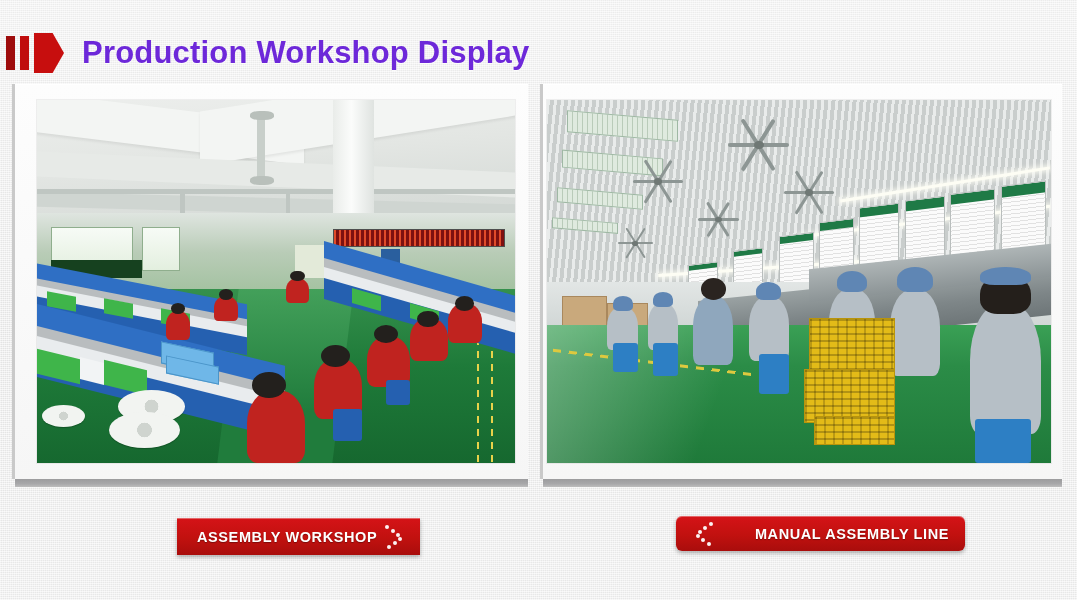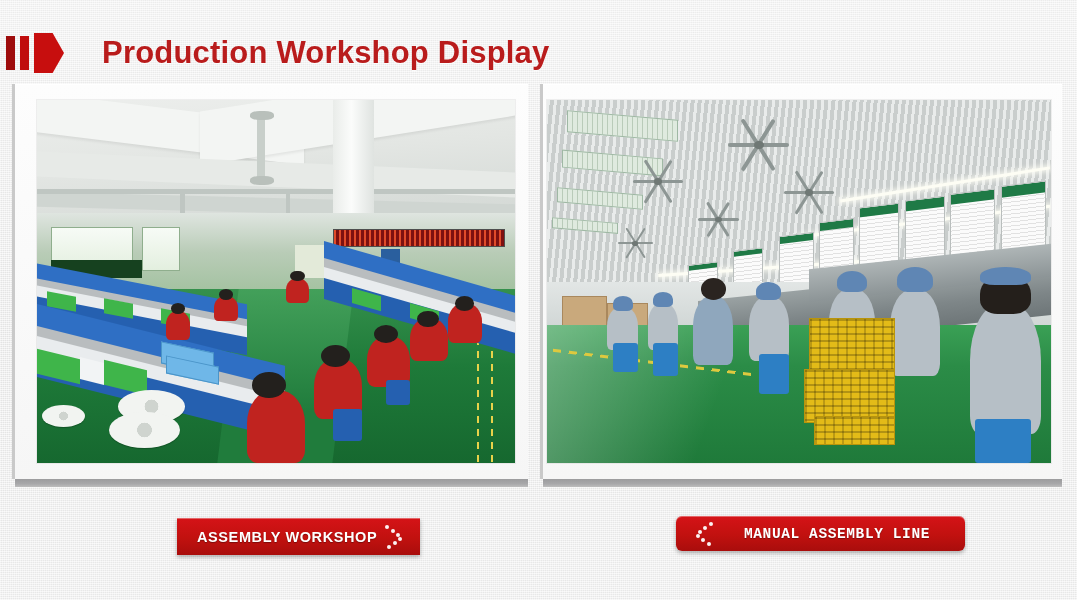--- a/index.html
+++ b/index.html
@@ -30,22 +30,22 @@
   }
   #brand-mark .bar{ position:absolute; top:6px; height:34px; }
   #brand-mark .bar1{ left:2px;  width:9px;  background:#9e0c0c; }
   #brand-mark .bar2{ left:16px; width:9px;  background:#c00d0d; }
   #brand-mark .arrow{
     position:absolute; left:30px; top:3px; width:30px; height:40px;
     background:#c70e0e;
     clip-path:polygon(0 0, 62% 0, 100% 50%, 62% 100%, 0 100%);
   }
   #page-title{
-    font-size:31px; font-weight:bold; color:#b91c1c;
-    letter-spacing:.2px; margin-left:38px;
+    font-size:31px; font-weight:bold; color:#6d28d9;
+    letter-spacing:.2px; margin-left:18px;
     text-shadow:0 1px 0 rgba(255,255,255,.75);
     white-space:nowrap;
   }
 
   
   .panel{ position:absolute; z-index:2; }
   .panel-frame{
     position:absolute; left:0; top:0; width:100%; height:100%;
     background:linear-gradient(180deg,#fdfdfd 0%,#f6f6f6 100%);
     border-left:3px solid #c9c9c9;
@@ -192,21 +192,21 @@
     box-shadow:0 2px 4px rgba(0,0,0,.30), 0 1px 0 rgba(255,255,255,.35) inset;
     color:#fff; font-weight:bold; letter-spacing:.6px;
     cursor:pointer; user-select:none;margin-left:28px;
   }
   #btn-assembly-workshop{
     left:149px; top:518px; width:243px; height:37px;
     justify-content:space-between; padding:0 14px 0 20px; font-size:14.5px;
   }
   #btn-manual-assembly-line{
     left:648px; top:516px; width:289px; height:35px; border-radius:6px;
-    justify-content:flex-start; padding:0 16px; font-size:14.5px;font-family:Liberation Mono, monospace;
+    justify-content:flex-end; padding:0 16px; font-size:14.5px;
   }
   .cta .label{ text-shadow:0 1px 1px rgba(0,0,0,.35); white-space:nowrap; }
   #btn-manual-assembly-line .label{ margin-left:52px; }
 
   
   .chev{ position:relative; width:22px; height:26px; flex:0 0 auto; }
   .chev i{
     position:absolute; width:4px; height:4px; border-radius:50%;
     background:#fff; opacity:.95;
   }

